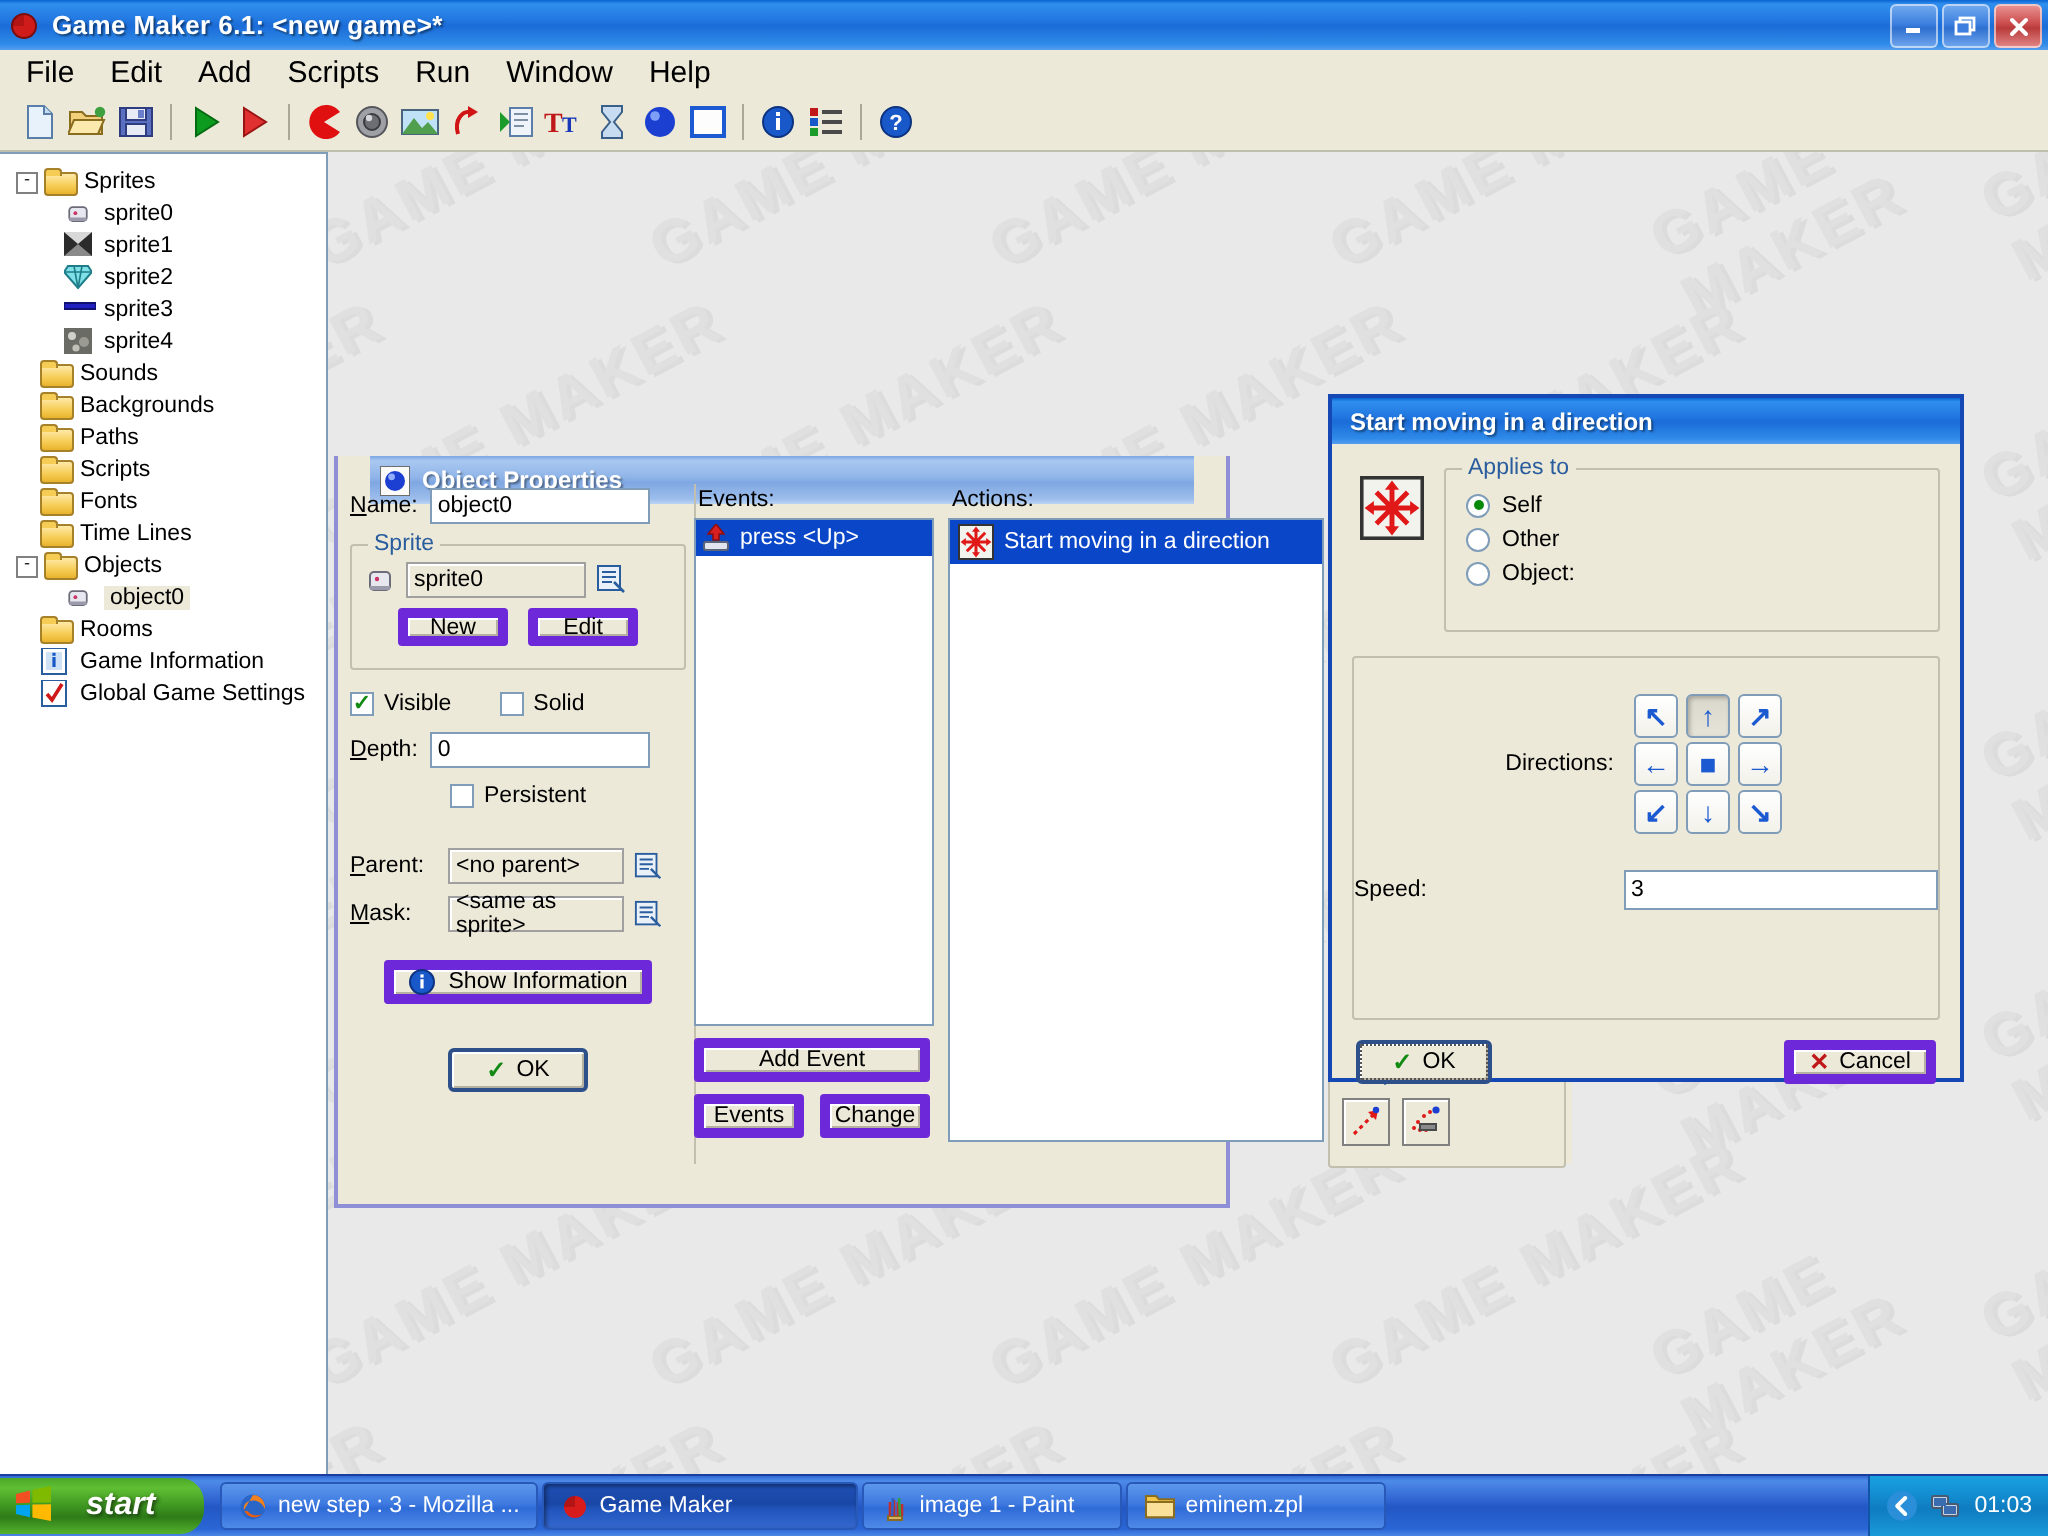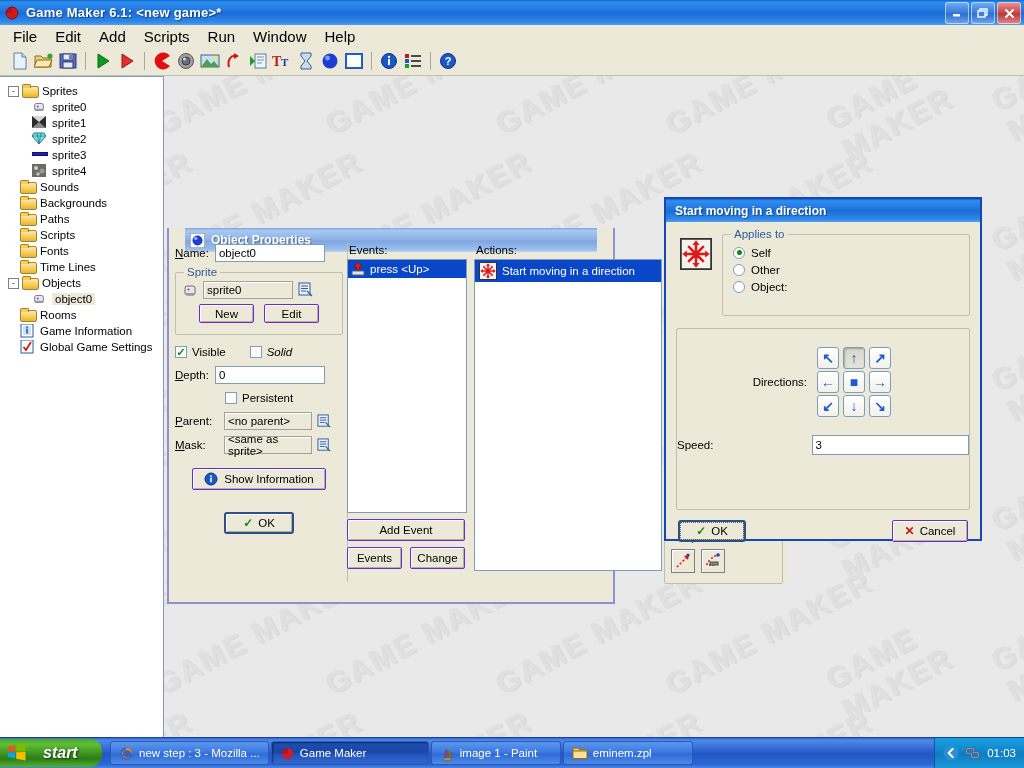--- a/index.html
+++ b/index.html
@@ -126,21 +126,21 @@
   .tfield {
     background: #fff; border: 1px solid #7f9db9; height: 18px;
     font-size: 11.5px; padding: 1px 3px; display: flex; align-items: center;
     box-sizing: border-box; color: #000;
   }
   .tfield.sunken {
     background: #ece9d8; border: 1px solid #a0a0a0;
     box-shadow: inset 1px 1px 0 #fff;
   }
   .btn {
-    background: #ece9d8; border: 1px solid #6d28d9;
+    background: #ece9d8; border: 5px solid #6d28d9;
     box-shadow: inset 1px 1px 0 #fff, inset -1px -1px 0 #b5b0a0;
     font-size: 11.5px; display: flex; align-items: center; justify-content: center;
     box-sizing: border-box; color: #000; border-radius: 2px;
   }
   .btn.default { border: 2px solid #2d4f8a; border-radius: 3px; }
   .cb {
     width: 12px; height: 12px; background: #fff; border: 1px solid #7f9db9;
     display: inline-flex; align-items: center; justify-content: center;
     box-sizing: border-box; flex: 0 0 auto;
   }
@@ -597,34 +597,34 @@
             <div class="btn" style="width:55px;height:19px;">Edit</div>
           </div>
         </div>
 
         <div style="display:flex; align-items:center; margin-top:11px;">
           <span class="cb">
               <span class="tick">✓</span>
             </span>
           <span class="lbl" style="margin-left:5px;">Visible</span>
           <span class="cb" style="margin-left:24px;"></span>
-          <span class="lbl" style="margin-left:5px;font-style:italic;">Solid</span>
+          <span class="lbl" style="margin-left:5px;">Solid</span>
         </div>
 
         <div style="display:flex; align-items:center; gap:6px; margin-top:8px;">
           <span class="lbl"><span class="u">D</span>epth:</span>
           <div class="tfield" style="width:110px;">0</div>
         </div>
 
         <div style="display:flex; align-items:center; margin-top:8px; padding-left:50px;text-align:center;">
           <span class="cb"></span>
           <span class="lbl" style="margin-left:5px;">Persistent</span>
         </div>
 
-        <div style="display:flex; align-items:center; gap:5px; margin-top:8px;">
+        <div style="display:flex; align-items:center; gap:5px; margin-top:20px;">
           <span class="lbl" style="width:44px;"><span class="u">P</span>arent:</span>
           <div class="tfield sunken" style="width:88px;">&lt;no parent&gt;</div>
           <span style="width:15px;height:15px;">
             <svg width="15" height="15" viewBox="0 0 16 16">
               <rect x="1" y="1" width="11" height="12" fill="#eaf0f8" stroke="#2a5d9e"></rect>
               <path d="M3 4 h7 M3 6.5 h7 M3 9 h5" stroke="#2a5d9e" stroke-width="1"></path>
               <path d="M9 9 l5 5" stroke="#2a5d9e" stroke-width="1.3"></path>
             </svg>
           </span>
         </div>

